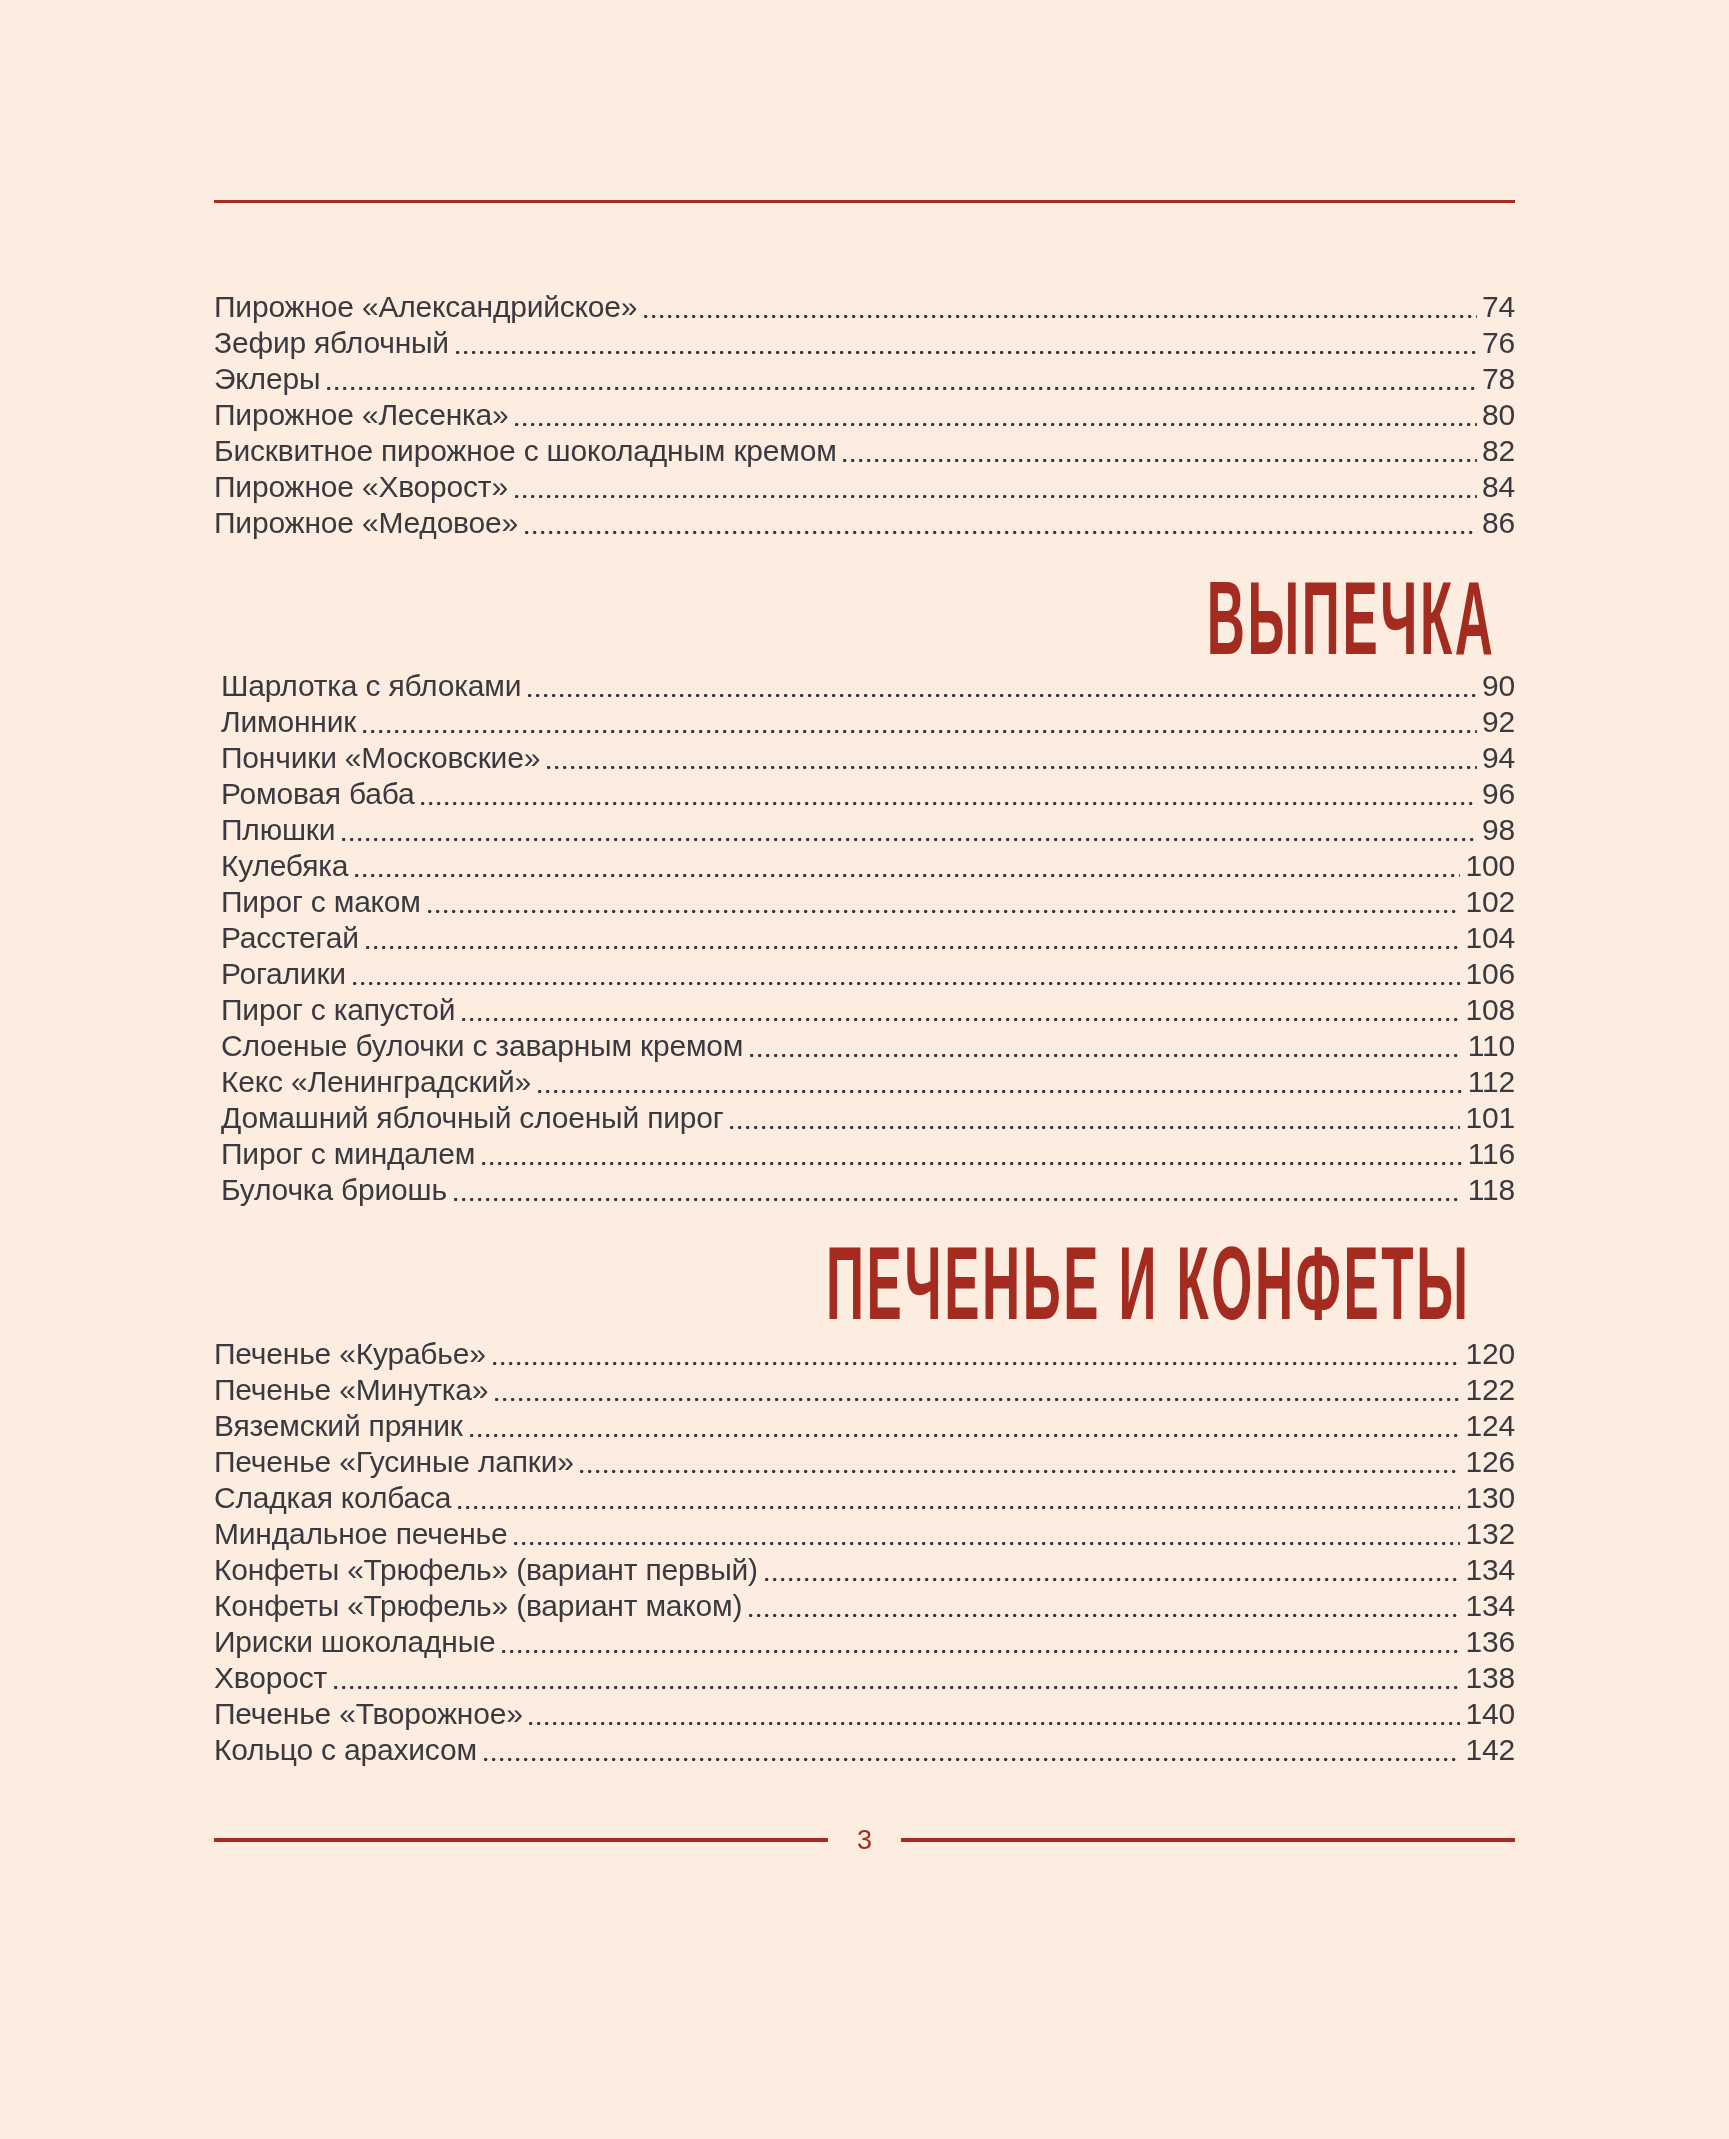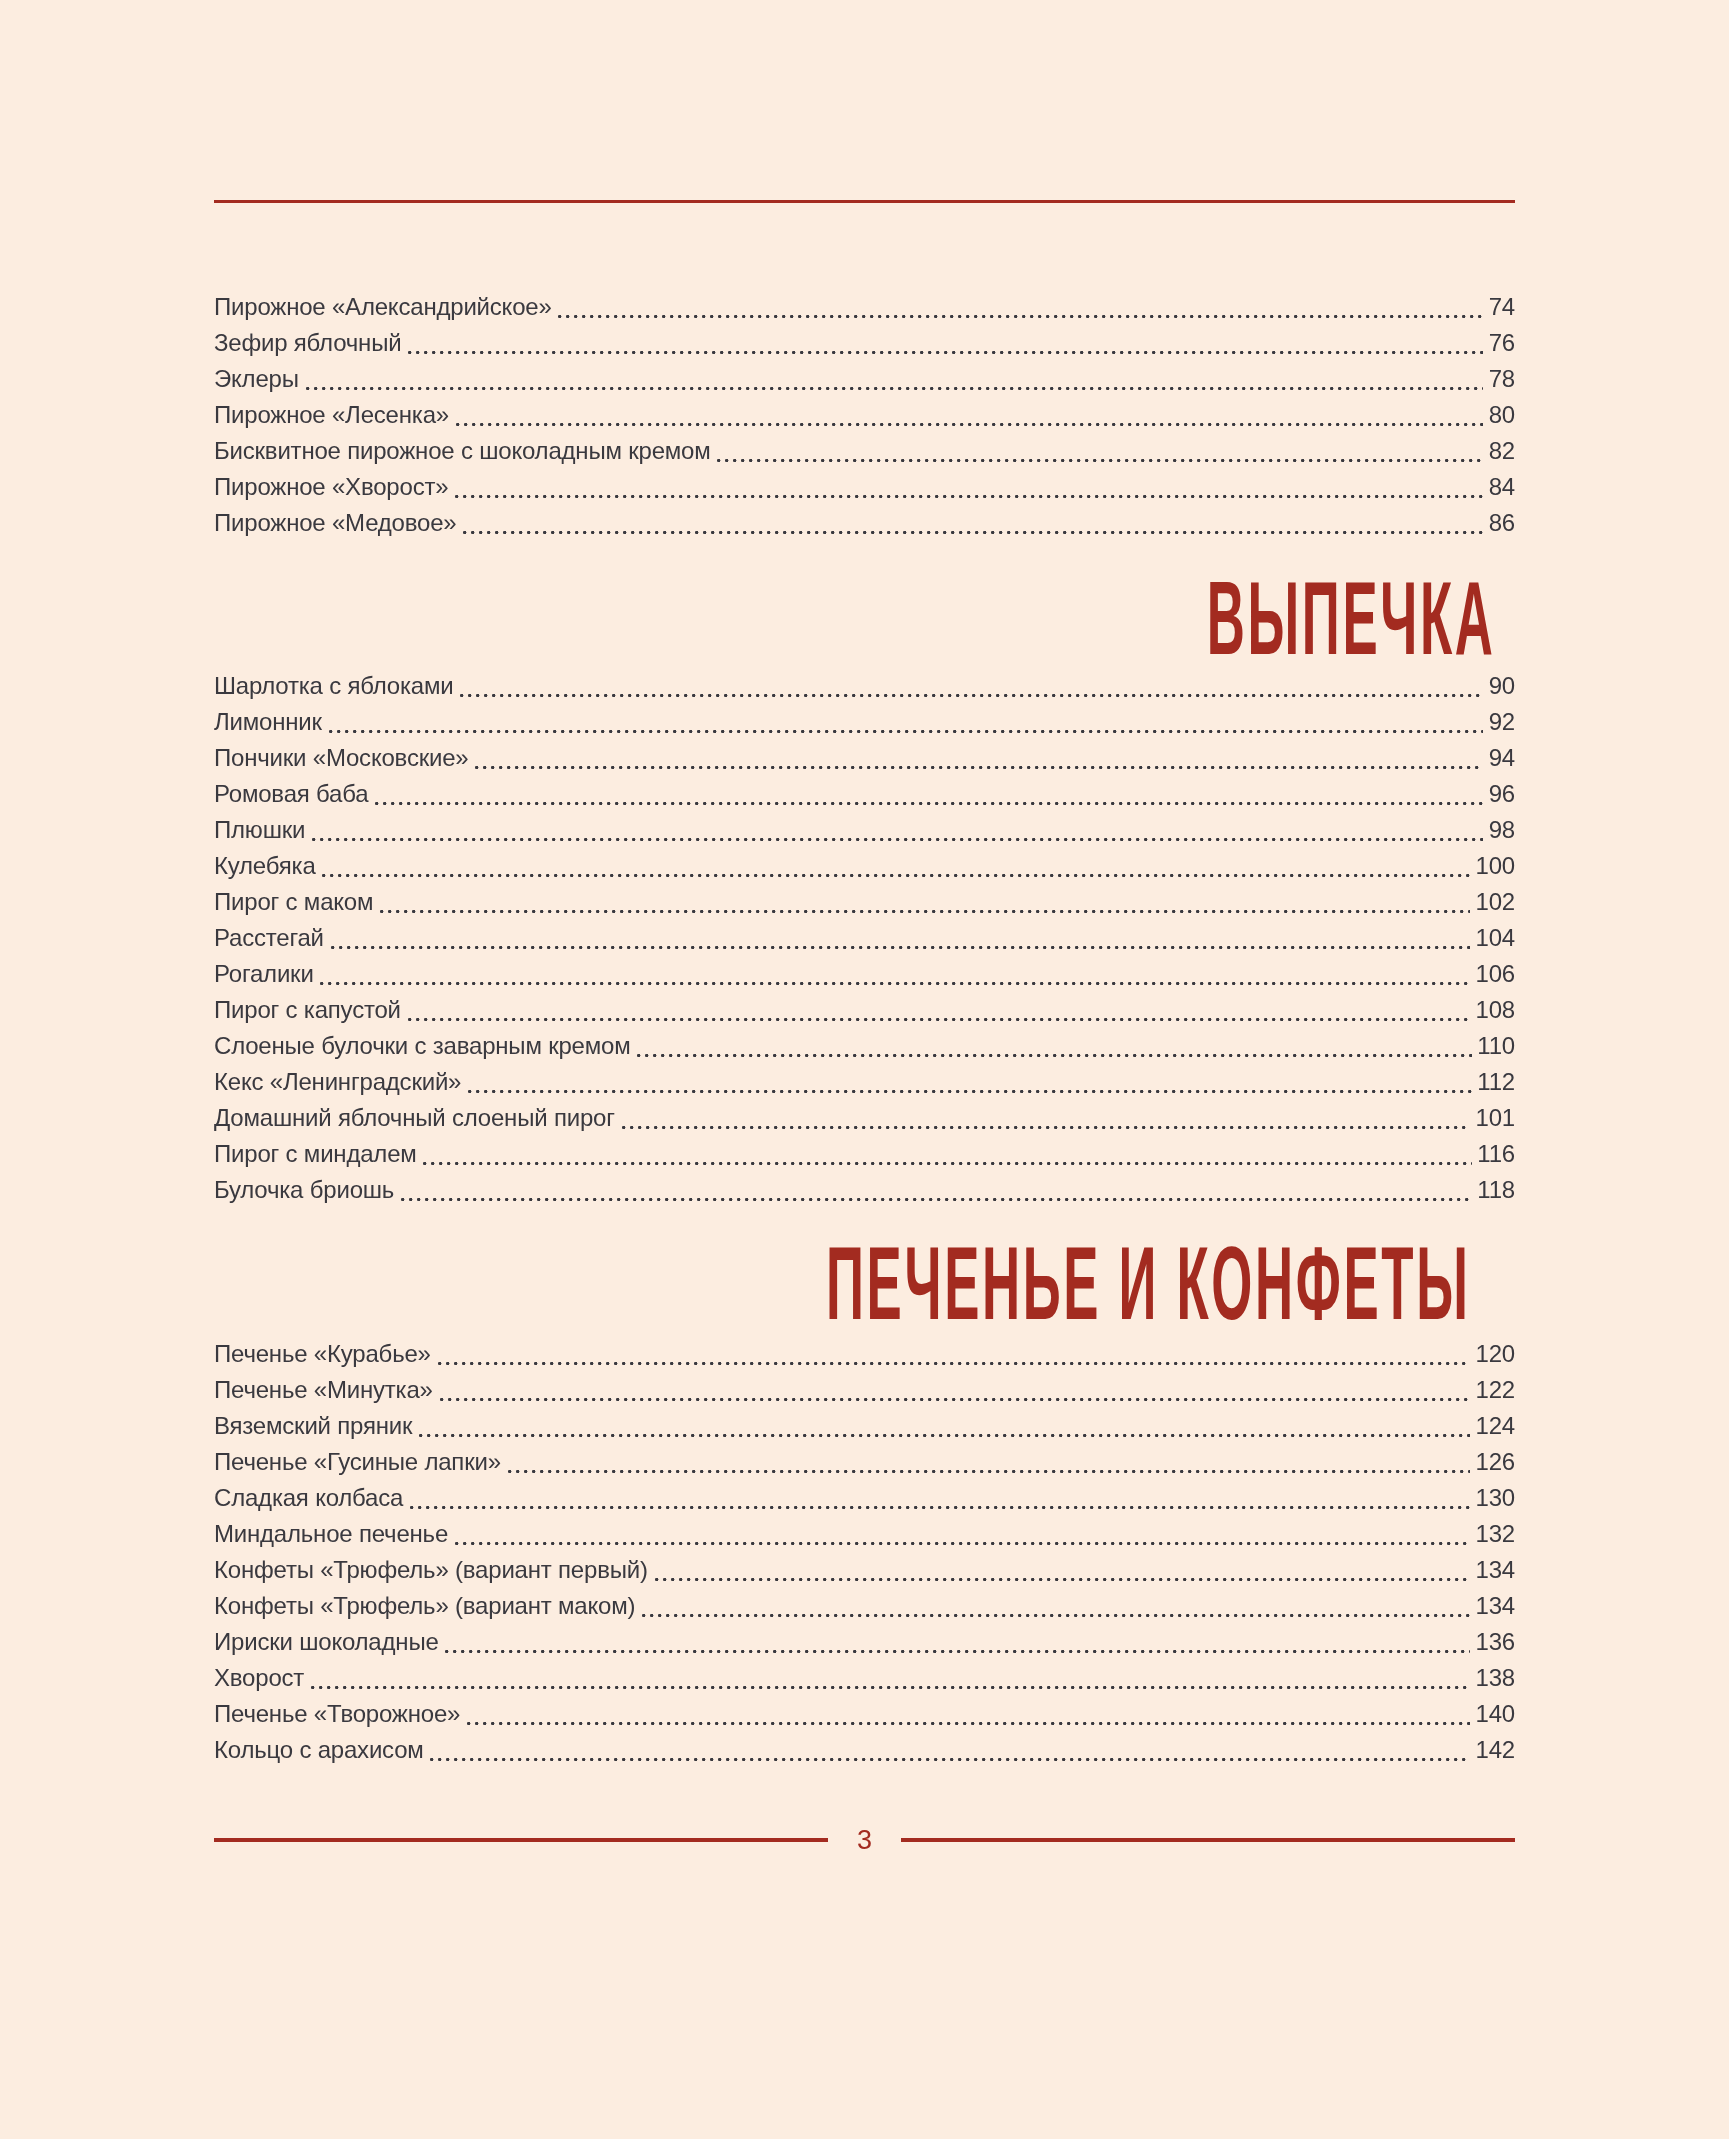--- a/index.html
+++ b/index.html
@@ -43,21 +43,21 @@
   }
   .toc-list{
     list-style:none;
     margin:0;
     padding:0;
   }
   .toc-row{
     display:flex;
     align-items:stretch;
     height:36px;
-    font-size:24px;
+    font-size:30px;
     letter-spacing:-0.2px;
   }
   .toc-row .title{
     line-height:36px;
     white-space:nowrap;
     flex:0 0 auto;
   }
   .toc-row .dots{
     flex:1 1 auto;
     margin:0 5.3px 0 6.8px;
@@ -67,21 +67,21 @@
     background-position:0 calc(100% - 6.8px);
   }
   .toc-row .pnum{
     line-height:36px;
     flex:0 0 auto;
     text-align:right;
   }
   
   .s1 .toc-list{margin-top:86px;}
   .s2 .section-heading{margin-top:41px;}
-  .s2 .toc-list{margin-top:9.8px;}
+  .s2 .toc-list{margin-top:9.8px;margin-left:7px;}
   .s3 .section-heading{margin-top:39px;}
   .s3 .toc-list{margin-top:13px;}
   .footer{
     margin:54px 214px 0 214px;
     height:36px;
     display:flex;
     align-items:center;
   }
   .footer .rule{
     flex:1 1 auto;

